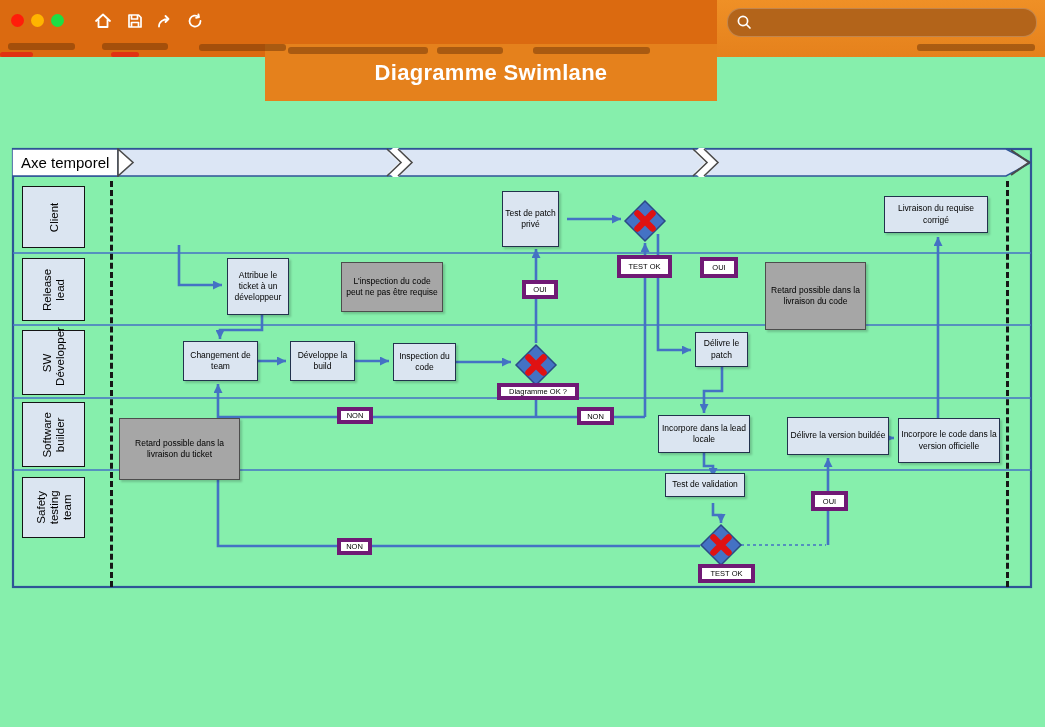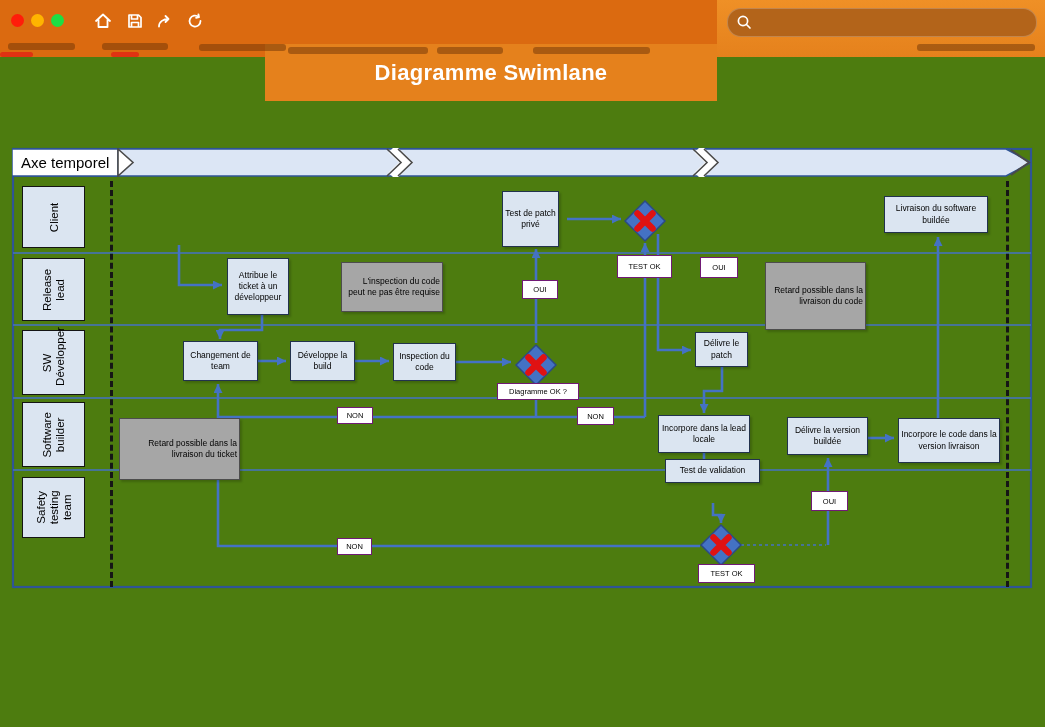--- a/index.html
+++ b/index.html
@@ -17,33 +17,33 @@
   .dot.yellow{left:31px;background:#ffb400;}
   .dot.green{left:51px;background:#1ede44;}
   .tool{position:absolute;top:12px;width:18px;height:18px;background:none;border:none;padding:0;cursor:pointer;}
   .tool svg{display:block;}
   .bar{position:absolute;height:7px;border-radius:3px;background:rgba(110,52,6,.5);}
   .bar.red{background:#e03212;height:5px;}
   .search-pill{position:absolute;left:10px;top:8px;width:310px;height:29px;border-radius:14px;
                background:#b3641a;border:1px solid rgba(255,255,255,.22);display:flex;align-items:center;padding:0 8px;box-sizing:border-box;}
   .search-pill input{flex:1;background:transparent;border:none;outline:none;color:#fff;font-size:13px;margin-left:6px;}
   
-  .canvas{position:absolute;left:0;top:57px;width:1045px;height:670px;background:#4d7c0f;}
+  .canvas{position:absolute;left:0;top:57px;width:1045px;height:670px;background:#86efac;}
   .canvas *{box-sizing:border-box;}
   .overlay{position:absolute;left:0;top:0;z-index:1;}
   .band{position:absolute;left:12px;top:91px;z-index:2;}
   .vdash{position:absolute;top:124px;height:406px;width:0;border-left:3px dashed #161616;z-index:2;}
   .lane-label{position:absolute;left:22px;width:63px;background:#dbe5f1;border:1.6px solid #141414;
               display:flex;align-items:center;justify-content:center;z-index:3;}
   .lane-label span{transform:rotate(-90deg);font-size:11.5px;line-height:1.12;text-align:center;display:block;}
   .node{position:absolute;background:#dbe5f1;border:1.4px solid #22324d;display:flex;align-items:center;
         justify-content:center;text-align:center;font-size:8.5px;line-height:1.3;padding:2px;
         box-shadow:1.5px 1.5px 2px rgba(0,0,0,.18);z-index:3;}
-  .node.note{background:#a6a6a6;border-color:#4d4d4d;text-align:right;}
-  .flag{position:absolute;background:#fff;border:1px solid #701a75;font-size:7.5px;display:flex;
+  .node.note{background:#a6a6a6;border-color:#4d4d4d;}
+  .flag{position:absolute;background:#fff;border:4px solid #701a75;font-size:7.5px;display:flex;
         align-items:center;justify-content:center;z-index:4;text-align:center;}
   .diamond{position:absolute;z-index:3;}
 </style>
 </head>
 <body>
 
 <div class="screen">
 
   <header class="chrome">
     <div class="dot red"></div>
@@ -169,47 +169,47 @@
       <span style="width:46px">Software builder</span>
       </div>
     <div class="lane-label" style="top:420px;height:61px">
       <span style="width:44px">Safety testing team</span>
       </div>
 
     <div class="node" style="left:502px;top:134px;width:57px;height:56px">
       <span>Test de patch privé</span>
       </div>
     <div class="node" style="left:884px;top:139px;width:104px;height:37px">
-      <span>Livraison du software buildée</span>
+      <span>Livraison du requise corrigé</span>
       </div>
     <div class="node" style="left:227px;top:201px;width:62px;height:57px">
       <span>Attribue le ticket à un développeur</span>
       </div>
     <div class="node" style="left:183px;top:284px;width:75px;height:40px">
       <span>Changement de team</span>
       </div>
     <div class="node" style="left:290px;top:284px;width:65px;height:40px">
       <span>Développe la build</span>
       </div>
     <div class="node" style="left:393px;top:286px;width:63px;height:38px">
       <span>Inspection du code</span>
       </div>
     <div class="node" style="left:695px;top:275px;width:53px;height:35px">
       <span>Délivre le patch</span>
       </div>
     <div class="node" style="left:658px;top:358px;width:92px;height:38px">
       <span>Incorpore dans la lead locale</span>
       </div>
-    <div class="node" style="left:787px;top:360px;width:81px;height:38px">
+    <div class="node" style="left:787px;top:360px;width:102px;height:38px">
       <span>Délivre la version buildée</span>
       </div>
     <div class="node" style="left:898px;top:361px;width:102px;height:45px">
-      <span>Incorpore le code dans la version livraison</span>
-      </div>
-    <div class="node" style="left:665px;top:402px;width:95px;height:24px">
+      <span>Incorpore le code dans la version officielle</span>
+      </div>
+    <div class="node" style="left:665px;top:416px;width:80px;height:24px">
       <span>Test de validation</span>
       </div>
 
     <div class="node note" style="left:341px;top:205px;width:102px;height:50px">
       <span>L'inspection du code peut ne pas être requise</span>
       </div>
     <div class="node note" style="left:765px;top:205px;width:101px;height:68px">
       <span>Retard possible dans la livraison du code</span>
       </div>
     <div class="node note" style="left:119px;top:361px;width:121px;height:62px">

